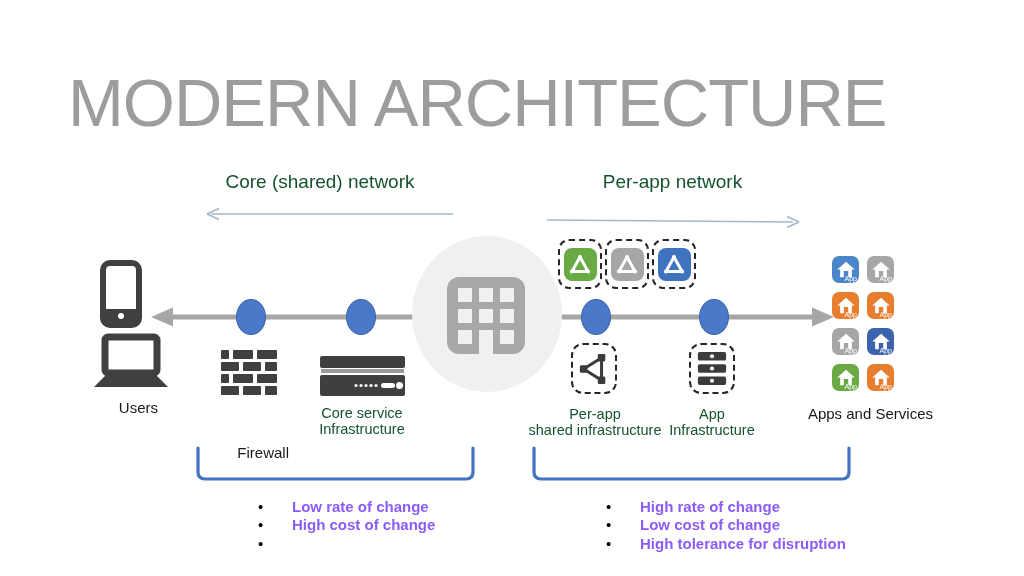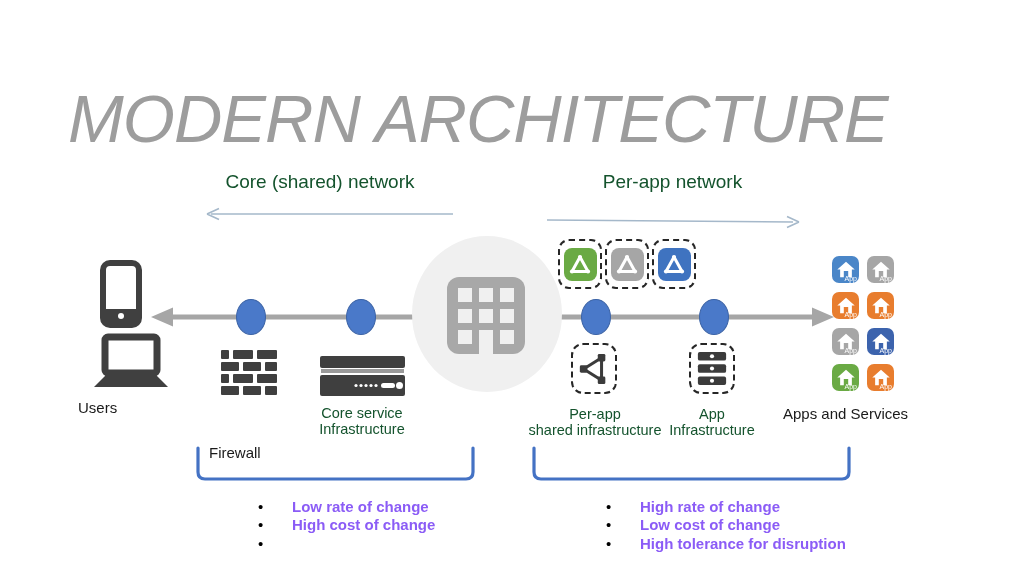--- a/index.html
+++ b/index.html
@@ -3,38 +3,38 @@
 <meta charset="utf-8">
 <style>
   html,body{margin:0;padding:0;}
   body{
     width:1024px;height:576px;background:#ffffff;position:relative;overflow:hidden;
     font-family:"Liberation Sans", sans-serif;color:#1a1a1a;
   }
   .abs{position:absolute;}
 
   .title{
-    left:68px;top:80px;font-size:67px;letter-spacing:-1px;color:#9d9d9d;
-    white-space:nowrap;font-weight:400;font-style:italic;
+    left:68px;top:64px;font-size:67px;letter-spacing:-1px;color:#9d9d9d;
+    white-space:nowrap;font-weight:400;
   }
   .hdr{font-size:19px;color:#14532d;text-align:center;white-space:nowrap;}
   .hdr-core{left:155px;top:171px;width:330px;}
   .hdr-perapp{left:545px;top:171px;width:255px;}
 
   .node-ellipse{
     width:28px;height:34px;border-radius:50%;
     background:#4a79c9;border:1px solid #3b63a6;z-index:5;
   }
   .big-circle{
     left:412px;top:236px;width:150px;height:156px;border-radius:50%;
     background:#f0f0f0;z-index:4;
   }
   .building{left:447px;top:277px;z-index:5;}
 
-  .lbl{font-size:15px;color:#1a1a1a;text-align:left;line-height:17px;}
+  .lbl{font-size:15px;color:#1a1a1a;text-align:right;line-height:17px;}
   .lbl2{font-size:14.5px;color:#14532d;text-align:center;line-height:16px;}
 
   .dashed-row{left:558px;top:239px;display:flex;gap:3px;z-index:6;}
   .dashed-box{
     width:40px;height:46px;border:2.5px dashed #262626;border-radius:11px;
     display:flex;align-items:center;justify-content:center;background:#fff;
   }
   .app-tile{
     width:33px;height:33px;border-radius:8px;
     display:flex;align-items:center;justify-content:center;

